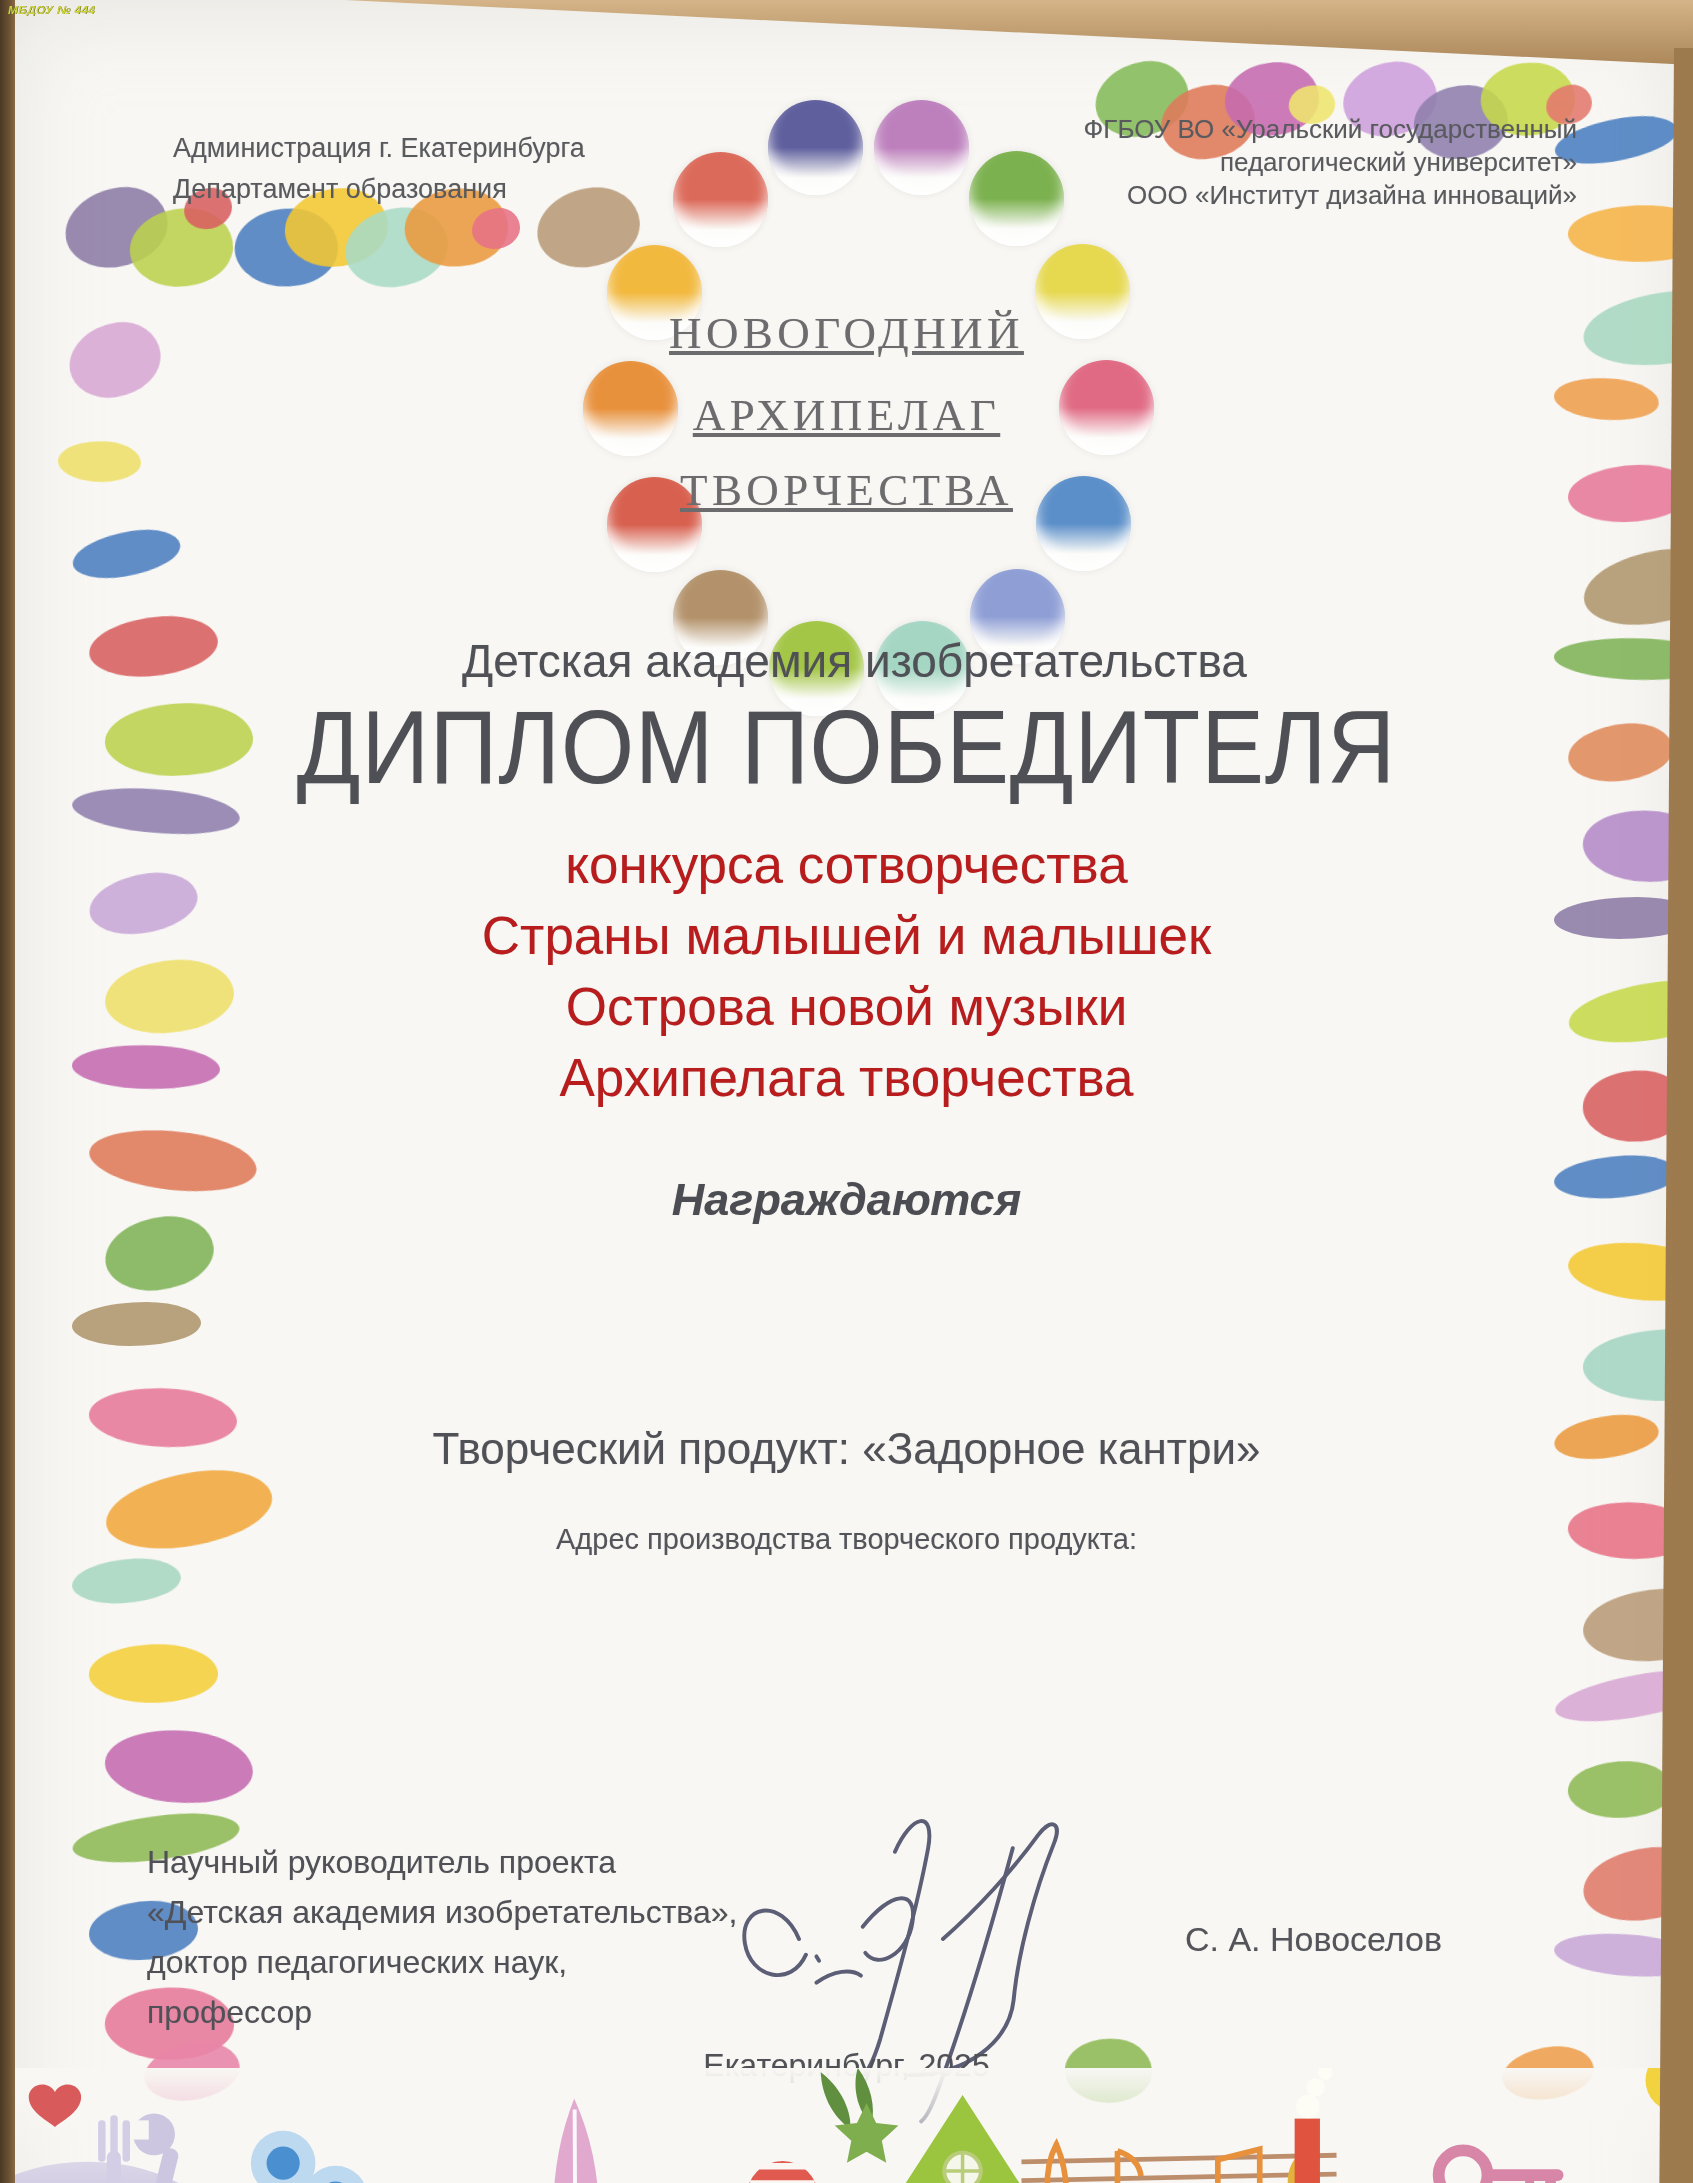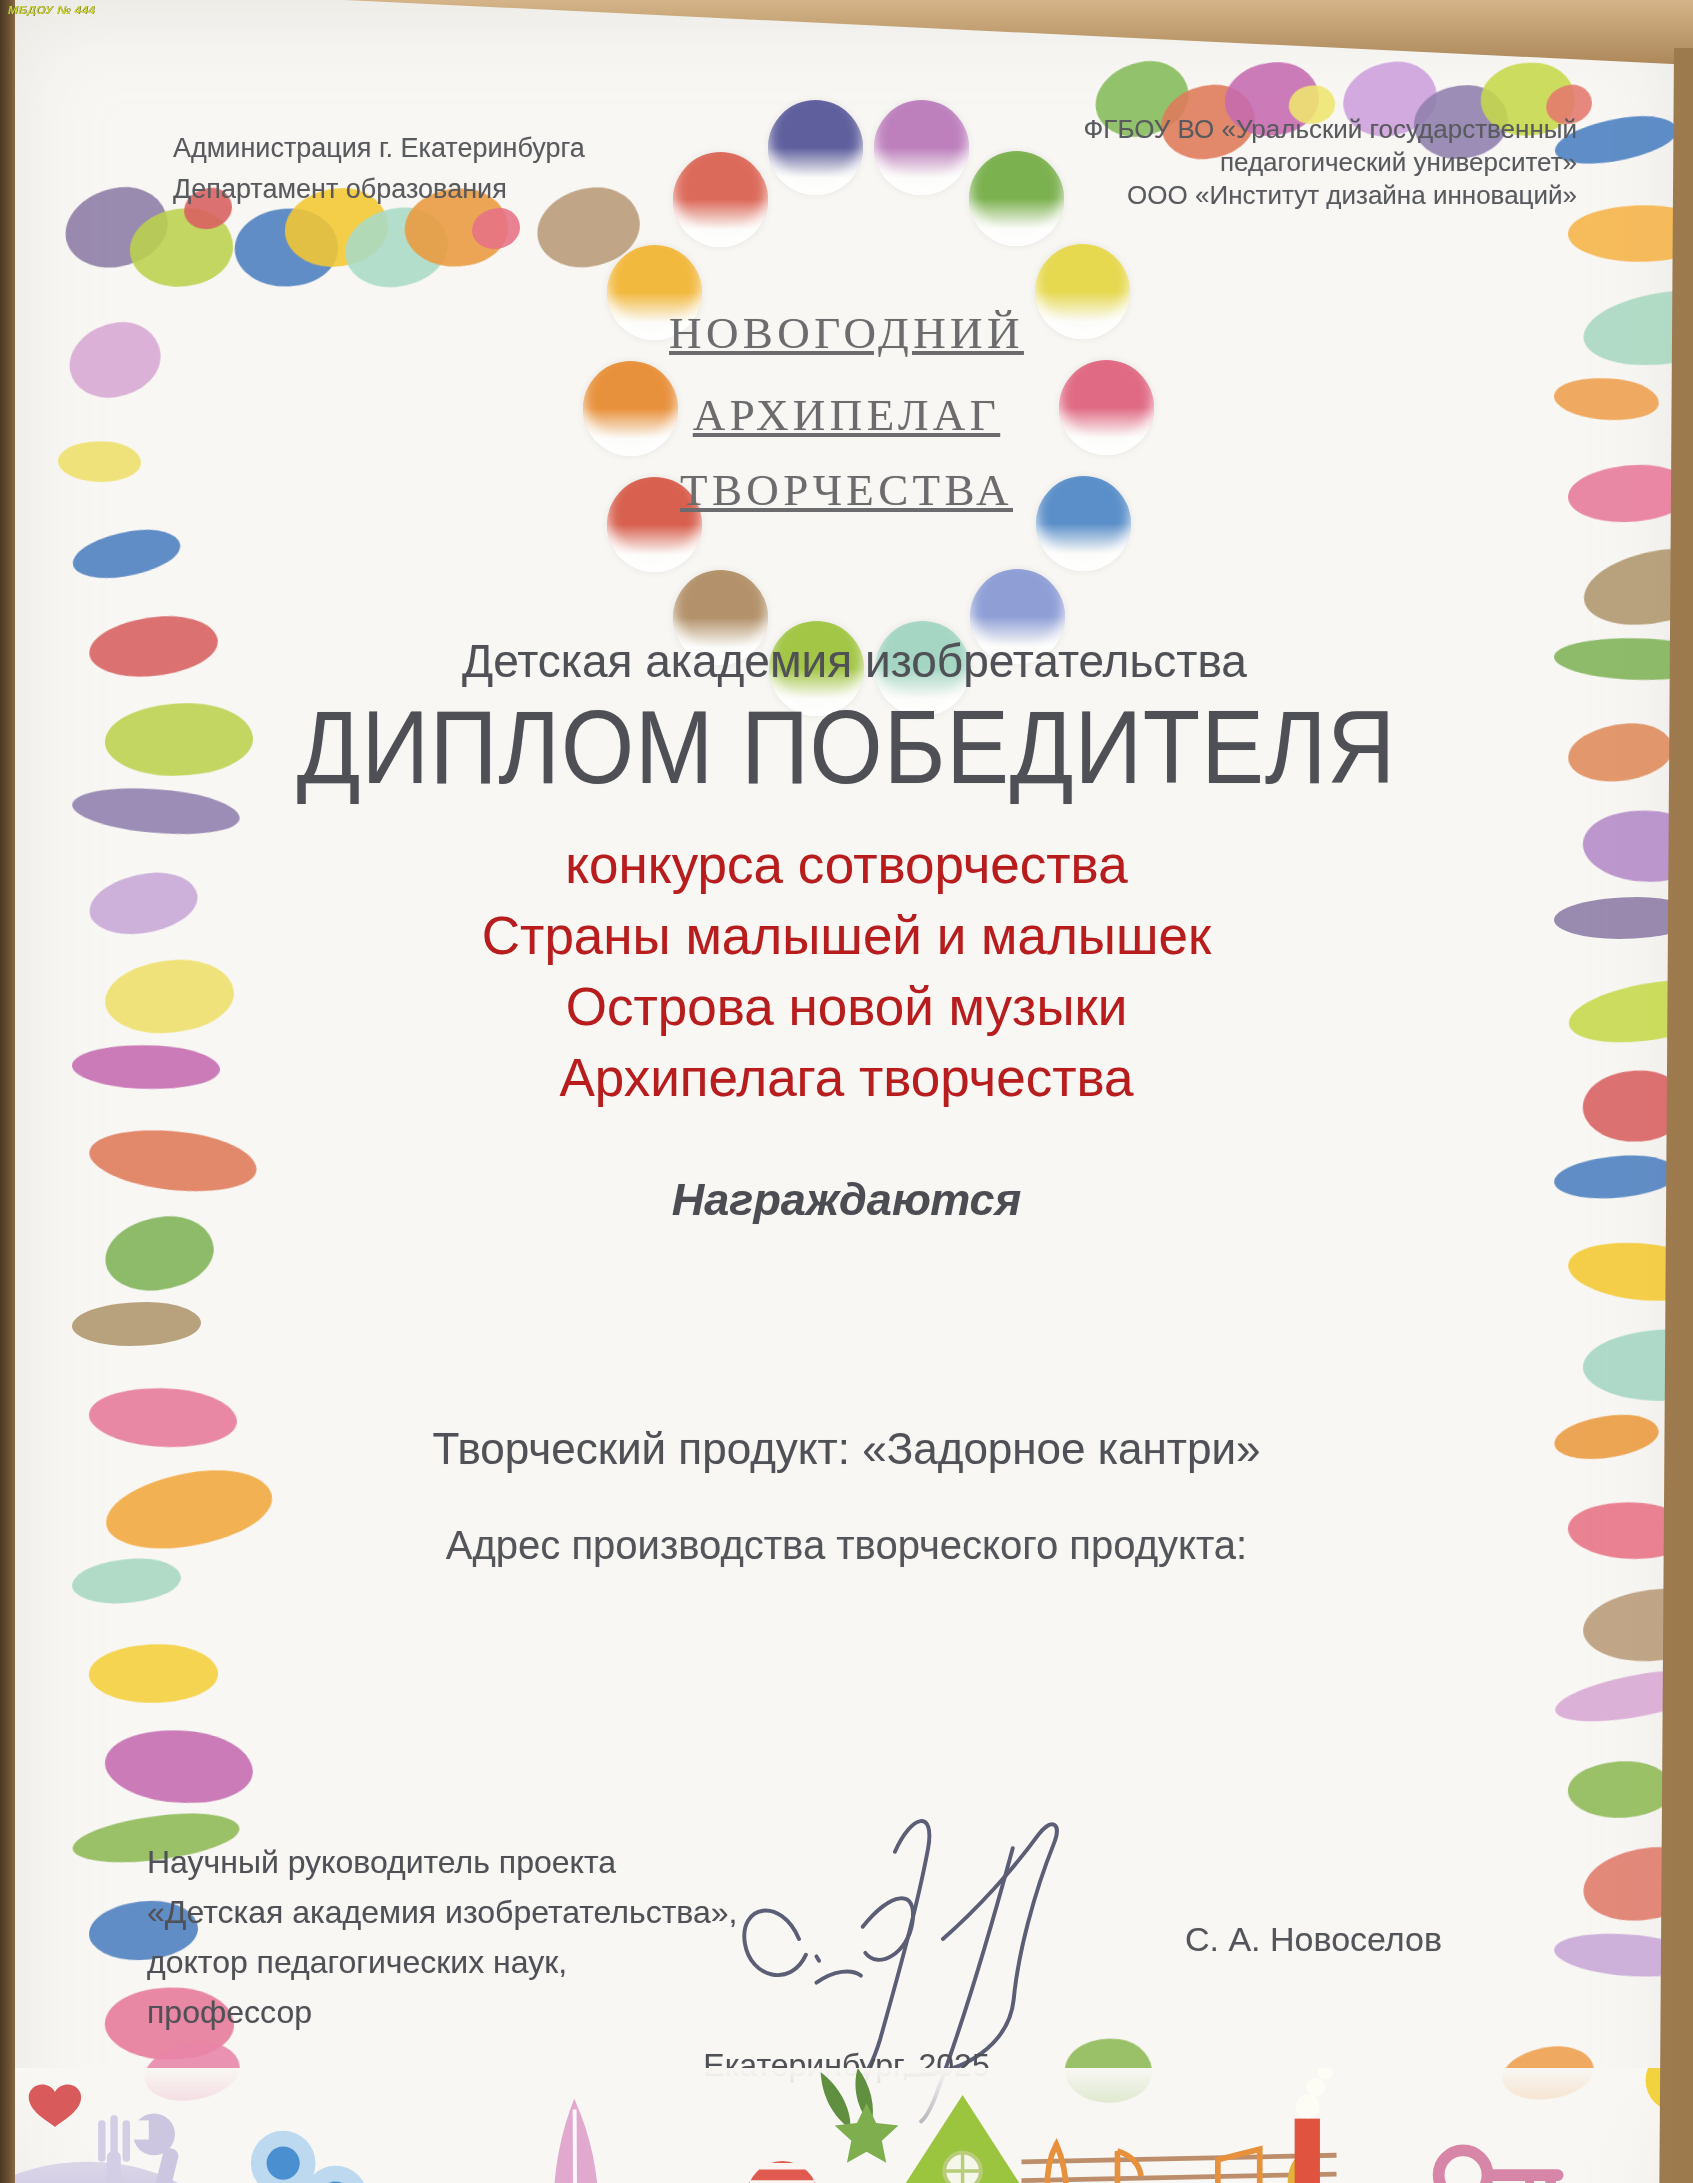--- a/index.html
+++ b/index.html
@@ -28,21 +28,21 @@
             font-size:27px;line-height:41px;text-shadow:0 0 0.9px rgba(95,95,100,.3);margin-left:28px;}
   .hdr-right{position:absolute;right:116px;top:113px;text-align:right;color:#595a5e;
              font-size:26px;line-height:33px;text-shadow:0 0 0.9px rgba(95,95,100,.3);}
   .logo-text{font-family:"Liberation Serif",serif;color:#6c6c6e;letter-spacing:4.4px;font-size:45px;text-decoration:underline;}
   .academy{top:634px;font-size:46px;color:#505156;padding-left:16px;}
   .diploma{top:694px;font-size:94px;letter-spacing:0.9px;color:#4f5055;transform:scaleY(1.1);}
   .subtitle{top:829px;font-size:53px;line-height:71px;color:#b91c1c;}
   .nagr{top:1174px;font-size:45px;font-weight:bold;font-style:italic;color:#4c4d52;}
   .names{top:1237px;font-size:44px;line-height:59px;color:#505156;}
   .product{top:1424px;font-size:44px;color:#505156;}
-  .addr-h{top:1523px;font-size:40px;color:#54555a;}
+  .addr-h{top:1523px;font-size:29px;color:#54555a;}
   .addr-1{top:1575px;font-size:40px;color:#54555a;}
   .addr-2{top:1626px;font-size:40px;font-style:italic;color:#54555a;}
   .sig-role{position:absolute;left:147px;top:1837px;text-align:left;color:#505156;
             font-size:32px;line-height:50px;text-shadow:0 0 0.9px rgba(95,95,100,.3);}
   .sig-name{position:absolute;left:1185px;top:1920px;font-size:34px;color:#54555a;
             text-shadow:0 0 0.9px rgba(95,95,100,.3);}
   .place{top:2047px;font-size:32px;color:#505156;}
   
   .dab{position:absolute;border-radius:58% 42% 55% 45%/55% 48% 52% 45%;
        opacity:.88;filter:blur(0.7px);}

